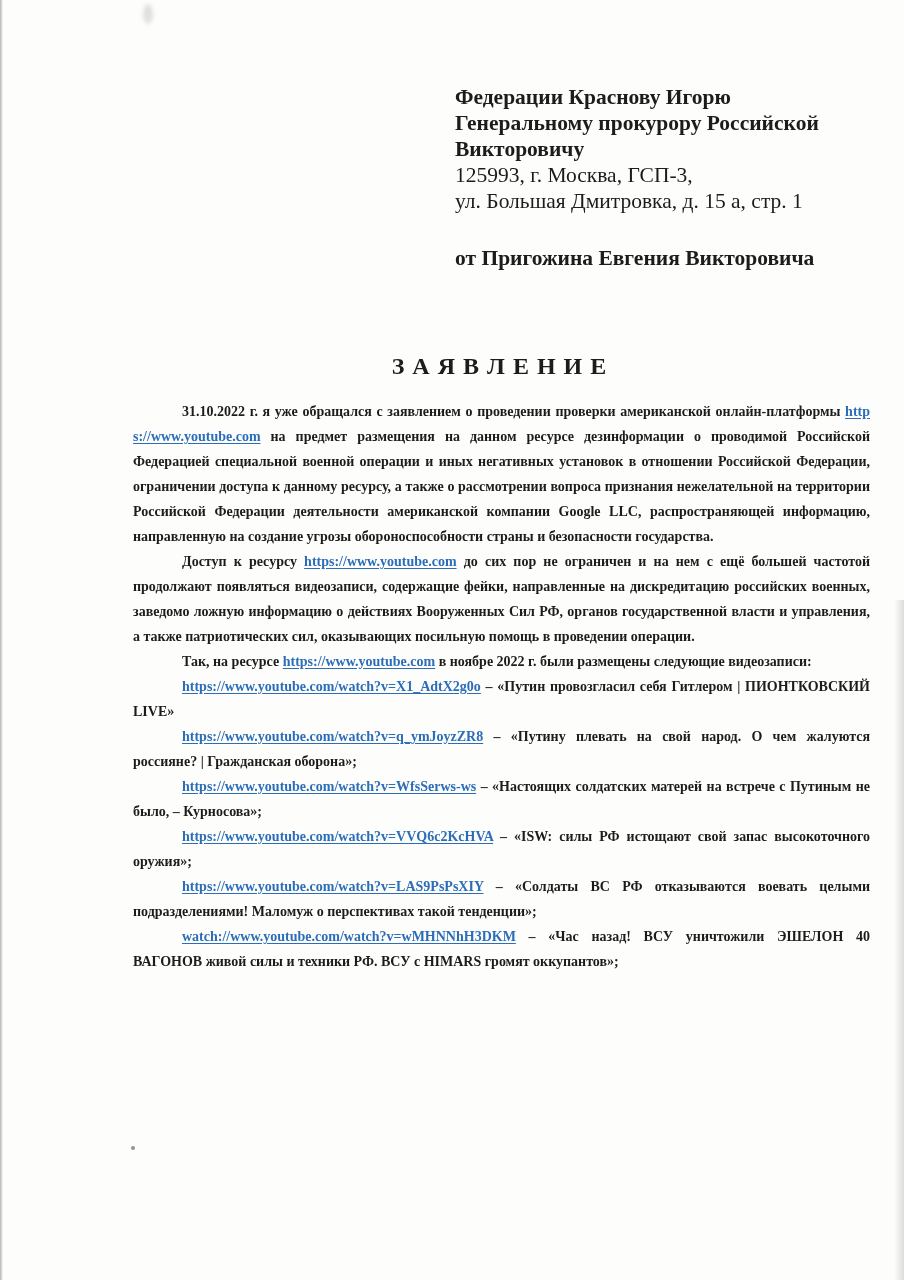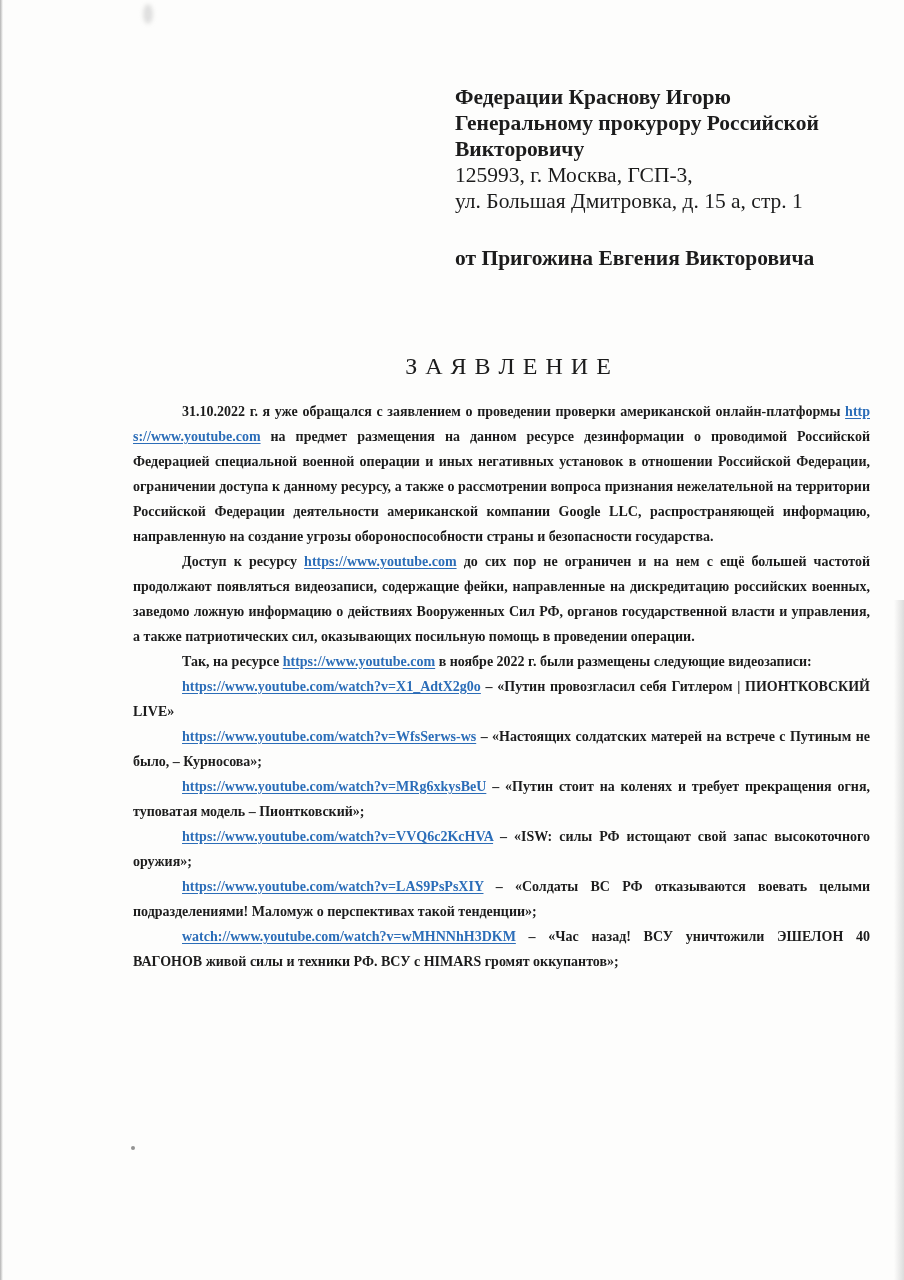--- a/index.html
+++ b/index.html
@@ -34,22 +34,22 @@
   }
   
   .recipient {
     position: absolute; left: 455px; top: 84px; width: 440px;
     font-size: 21.5px; line-height: 26px;
   }
   .recipient .bold-line { font-weight: 700; }
   .from-line { margin-top: 31px; font-weight: 700; }
   
   .doc-title {
-    position: absolute; left: 140px; top: 353px; width: 737px;
-    text-align: center; font-weight: 400; font-size: 24px;
+    position: absolute; left: 131px; top: 353px; width: 737px;
+    text-align: center; font-weight: 700; font-size: 24px;
     letter-spacing: 1px; white-space: nowrap;
   }
   
   .body-text {
     position: absolute; left: 133px; top: 399px; width: 737px;
     font-size: 14px; line-height: 25px;
     text-align: justify; text-justify: inter-word; font-weight: bold;
   }
   .body-text p.para { margin: 0; text-indent: 49px; }
   a.doclink {
@@ -82,23 +82,23 @@
 
 <div class="body-text">
   <p class="para"><span>31.10.2022 г. я уже обращался с заявлением о проведении проверки американской онлайн-платформы </span><a class="doclink">https://www.youtube.com</a><span> на предмет размещения на данном ресурсе дезинформации о проводимой Российской Федерацией специальной военной операции и иных негативных установок в отношении Российской Федерации, ограничении доступа к данному ресурсу, а также о рассмотрении вопроса признания нежелательной на территории Российской Федерации деятельности американской компании Google LLC, распространяющей информацию, направленную на создание угрозы обороноспособности страны и безопасности государства.</span></p>
 
   <p class="para"><span>Доступ к ресурсу </span><a class="doclink">https://www.youtube.com</a><span> до сих пор не ограничен и на нем с ещё большей частотой продолжают появляться видеозаписи, содержащие фейки, направленные на дискредитацию российских военных, заведомо ложную информацию о действиях Вооруженных Сил РФ, органов государственной власти и управления, а также патриотических сил, оказывающих посильную помощь в проведении операции.</span></p>
 
   <p class="para"><span>Так, на ресурсе </span><a class="doclink">https://www.youtube.com</a><span> в ноябре 2022 г. были размещены следующие видеозаписи:</span></p>
 
   <p class="para"><a class="doclink">https://www.youtube.com/watch?v=X1_AdtX2g0o</a><span> – «Путин провозгласил себя Гитлером | ПИОНТКОВСКИЙ LIVE»</span></p>
 
+  <p class="para"><a class="doclink">https://www.youtube.com/watch?v=q_ymJoyzZR8</a><span> – «Путину плевать на свой народ. О чем жалуются россияне? | Гражданская оборона»;</span></p>
 
   <p class="para"><a class="doclink">https://www.youtube.com/watch?v=WfsSerws-ws</a><span> – «Настоящих солдатских матерей на встрече с Путиным не было, – Курносова»;</span></p>
 
-  <p class="para"><a class="doclink">https://www.youtube.com/watch?v=MRg6xkysBeU</a><span> – «Путин стоит на коленях и требует прекращения огня, туповатая модель – Пионтковский»;</span></p>
 
   <p class="para"><a class="doclink">https://www.youtube.com/watch?v=VVQ6c2KcHVA</a><span> – «ISW: силы РФ истощают свой запас высокоточного оружия»;</span></p>
 
   <p class="para"><a class="doclink">https://www.youtube.com/watch?v=LAS9PsPsXIY</a><span> – «Солдаты ВС РФ отказываются воевать целыми подразделениями! Маломуж о перспективах такой тенденции»;</span></p>
 
   <p class="para"><a class="doclink">watch://www.youtube.com/watch?v=wMHNNhH3DKM</a><span> – «Час назад! ВСУ уничтожили ЭШЕЛОН 40 ВАГОНОВ живой силы и техники РФ. ВСУ с HIMARS громят оккупантов»;</span></p>
 </div>
 
 </body></html>

